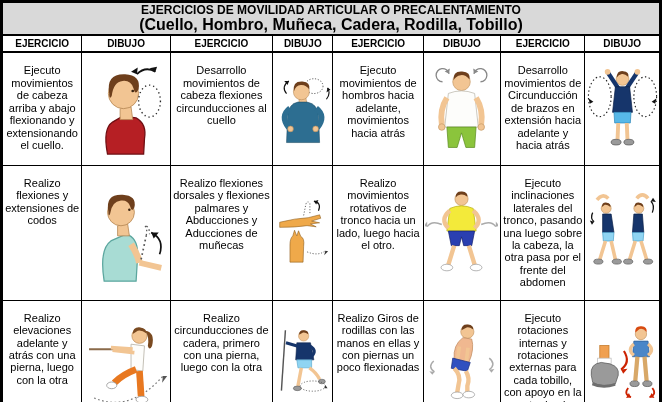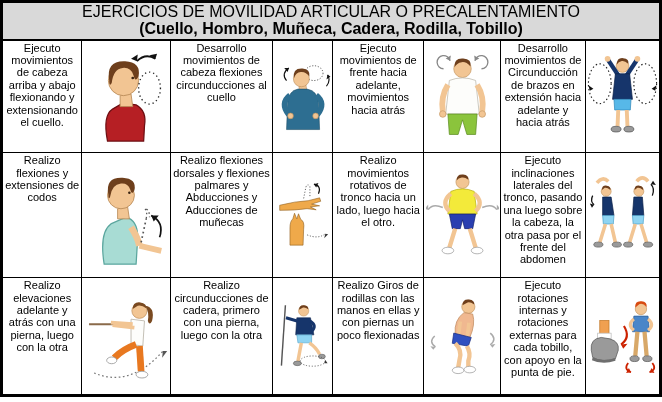--- a/index.html
+++ b/index.html
@@ -1,26 +1,26 @@
 <!DOCTYPE html>
 <html><head>
 <meta charset="utf-8">
 <style>
   html,body{margin:0;padding:0;background:#fff;width:662px;height:402px;overflow:hidden;}
   body{font-family:"Liberation Sans","DejaVu Sans",sans-serif;color:#000;}
   table{border-collapse:collapse;table-layout:fixed;width:662px;border:3px solid #000;}
   td,th{border:1px solid #000;overflow:hidden;}
   .title-cell{background:#d9d9d9;text-align:center;vertical-align:middle;height:24px;
     border-bottom:2px solid #000;padding:1px 0;}
-  .title-line1{font-weight:normal;font-size:16px;line-height:1.05;}
+  .title-line1{font-weight:bold;font-size:12px;line-height:1.05;}
   .title-line2{font-weight:bold;font-size:16px;line-height:1.05;}
   th{background:#fff;font-weight:bold;font-size:10px;height:15px;text-align:center;
      vertical-align:middle;border-bottom:2px solid #000;padding:0;}
   .tcell{vertical-align:top;text-align:center;font-size:11px;line-height:1.13;
-     padding:1px 2px;word-wrap:break-word;}
+     padding:11px 2px;word-wrap:break-word;}
   .dcell{vertical-align:middle;text-align:center;padding:0;}
   .dcell svg{display:block;margin:0 auto;}
   .r1{height:113px;} .r2{height:125px;} .r3{height:118px;}
 </style>
 </head>
 <body>
 
 <table>
   <colgroup>
     <col style="width:80px">
@@ -34,20 +34,30 @@
   </colgroup>
 
   <tbody>
       <tr>
     <td class="title-cell" colspan="8">
       <div class="title-line1">EJERCICIOS DE MOVILIDAD ARTICULAR O PRECALENTAMIENTO</div>
       <div class="title-line2">(Cuello, Hombro, Muñeca, Cadera, Rodilla, Tobillo)</div>
     </td>
   </tr>
 
+  <tr>
+    <th>EJERCICIO</th>
+    <th>DIBUJO</th>
+    <th>EJERCICIO</th>
+    <th>DIBUJO</th>
+    <th>EJERCICIO</th>
+    <th>DIBUJO</th>
+    <th>EJERCICIO</th>
+    <th>DIBUJO</th>
+  </tr>
 
   <tr class="r1">
     <td class="tcell">Ejecuto movimientos de cabeza arriba y abajo flexionando y extensionando el cuello.</td>
     <td class="dcell">
       <svg width="84" height="109" viewBox="0 0 100 110">
         <path d="M28 108 Q22 78 34 70 L46 63 62 65 Q75 72 72 90 L71 108 Z" fill="#b61f24" stroke="#6e0e12" stroke-width="1.5"></path>
         <path d="M43 54 L43 67 58 67 56 52 Z" fill="#f2c593" stroke="#b98a57"></path>
         <circle cx="47" cy="36" r="18" fill="#f2c593" stroke="#b98a57"></circle>
         <path d="M30 36 Q26 12 49 13 Q68 14 65 31 Q61 39 59 30 Q56 20 46 21 Q35 22 33 39 Q30 44 30 36 Z" fill="#6e3f1c"></path>
         <circle cx="58" cy="33" r="1.6" fill="#3a2412"></circle>
@@ -68,21 +78,21 @@
         <path d="M44 42 L44 52 58 52 56 40 Z" fill="#f2c593" stroke="#b98a57"></path>
         <circle cx="48" cy="29" r="14" fill="#f2c593" stroke="#b98a57"></circle>
         <path d="M35 28 Q32 10 50 11 Q64 12 62 25 Q56 16 47 17 Q38 18 35 28 Z" fill="#6e3f1c"></path>
         <path d="M22 118 L24 70 Q26 50 42 47 L58 47 Q76 50 78 70 L80 118 Z" fill="#2d6e91" stroke="#1b4a63"></path>
         <path d="M28 58 Q10 72 26 92" fill="none" stroke="#2d6e91" stroke-width="10"></path>
         <path d="M74 58 Q92 72 76 92" fill="none" stroke="#2d6e91" stroke-width="10"></path>
         <circle cx="29" cy="94" r="5" fill="#f2c593" stroke="#b98a57"></circle>
         <circle cx="73" cy="94" r="5" fill="#f2c593" stroke="#b98a57"></circle>
       </svg>
     </td>
-    <td class="tcell">Ejecuto movimientos de frente hacia adelante, movimientos hacia atrás</td>
+    <td class="tcell">Ejecuto movimientos de hombros hacia adelante, movimientos hacia atrás</td>
     <td class="dcell">
       <svg width="73" height="109" viewBox="0 0 100 120">
         <path d="M24 22 a9 9 0 1 1 9 -11" fill="none" stroke="#888" stroke-width="1.8"></path>
         <path d="M33 11 l-6 -3 7 -4 z" fill="#888"></path>
         <path d="M76 22 a9 9 0 1 0 -9 -11" fill="none" stroke="#888" stroke-width="1.8"></path>
         <path d="M67 11 l6 -3 -7 -4 z" fill="#888"></path>
         <circle cx="50" cy="22" r="12" fill="#f2c593" stroke="#c89a66"></circle>
         <path d="M39 20 Q38 7 51 8 Q63 9 61 19 Q55 12 49 13 Q42 14 39 20 Z" fill="#6e3f1c"></path>
         <path d="M32 38 Q50 31 68 38 L73 84 27 84 Z" fill="#fdfdfb" stroke="#b9b4a8"></path>
         <path d="M30 44 Q20 60 23 80" fill="none" stroke="#f2c593" stroke-width="8"></path>

